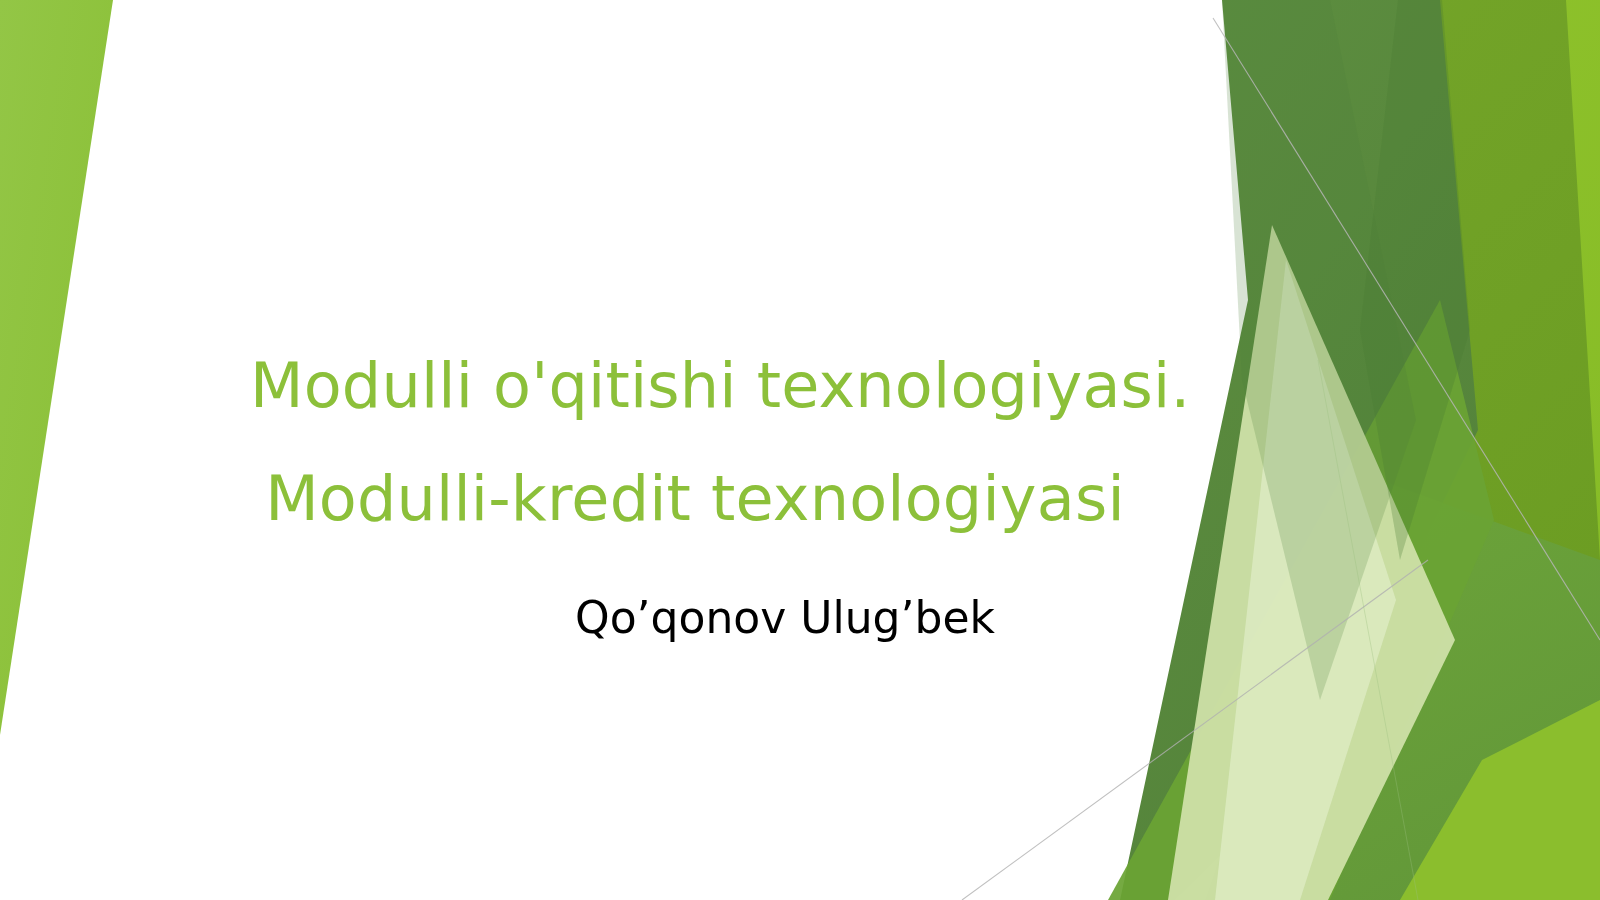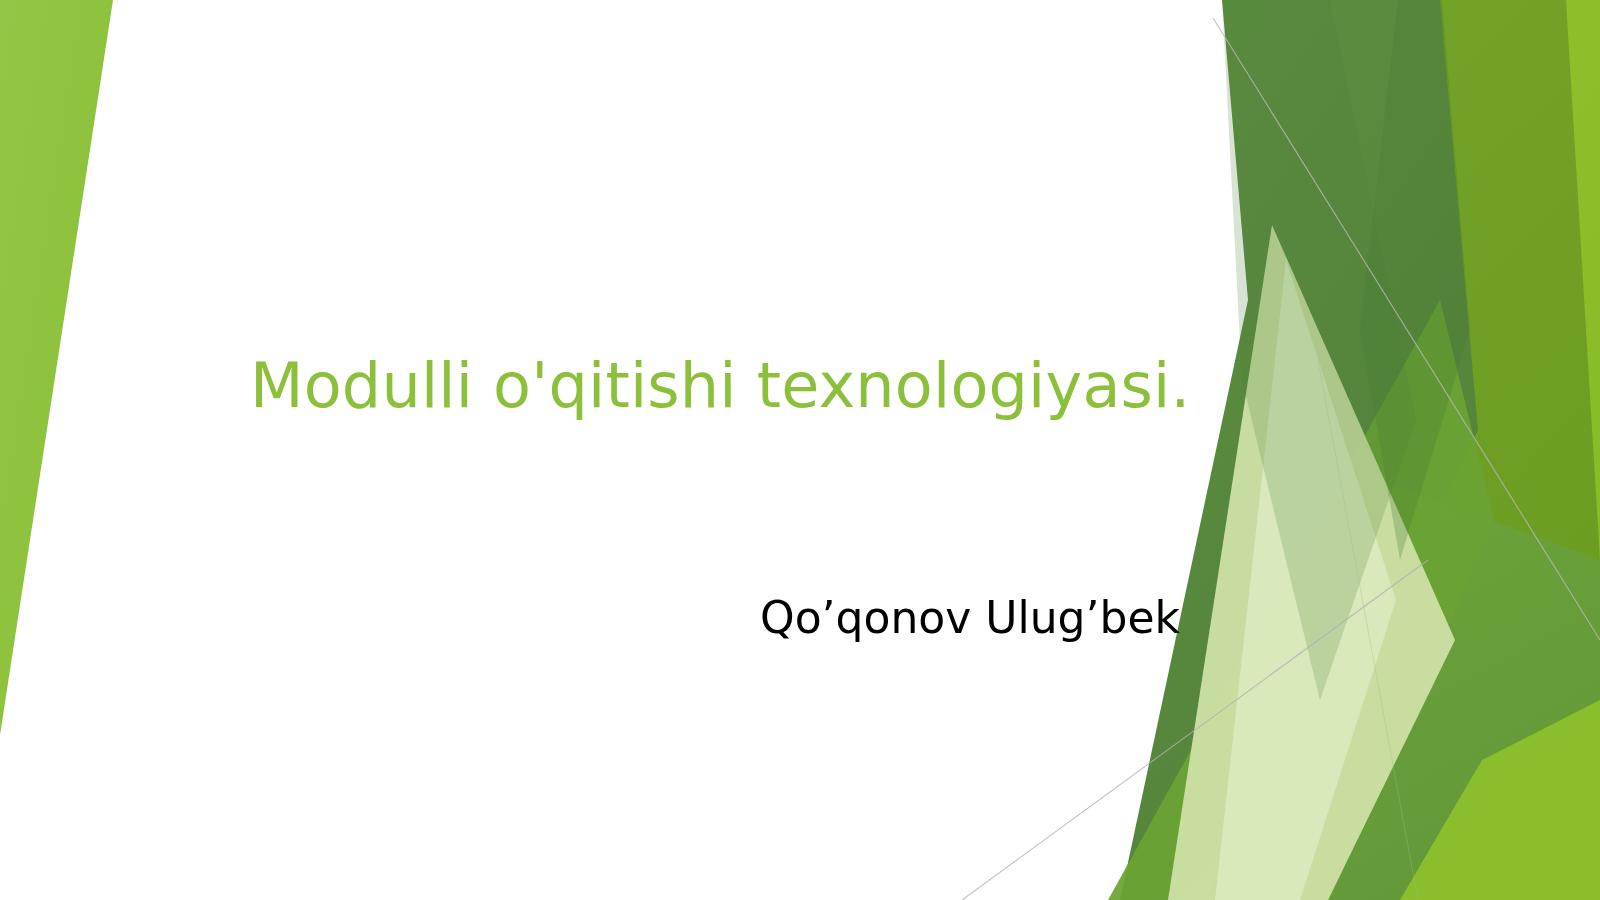--- a/index.html
+++ b/index.html
@@ -43,21 +43,21 @@
     font-size: 62px;
     line-height: 1.82;
     letter-spacing: 0.2px;
     white-space: nowrap;
   }
   .subtitle-block {
     position: absolute;
     left: 390px;
     top: 592px;
     width: 790px;
-    text-align: right;
+    text-align: center;
   }
   .subtitle-line {
     font-family: "DejaVu Sans", "Liberation Sans", sans-serif;
     font-weight: 400;
     font-size: 44px;
     line-height: 1.2;
     color: #000000;
     white-space: nowrap;
   }
 </style>
@@ -115,20 +115,21 @@
 
     <line x1="1213" y1="18" x2="1600" y2="640" stroke="#b6b6b6" stroke-width="1.1" opacity="0.85"></line>
     <line x1="1428" y1="560" x2="962" y2="900" stroke="#b0b0b0" stroke-width="1.1" opacity="0.8"></line>
     <line x1="1318" y1="360" x2="1418" y2="900" stroke="#9bbf7f" stroke-width="1" opacity="0.35"></line>
   </svg>
 
   <div id="content-layer">
 
     <div class="title-block">
       <div class="title-line" style-color="#8cc03a" style="color: rgb(140, 192, 58);">Modulli o'qitishi texnologiyasi.</div>
+      <div class="title-line" style="color: rgb(140, 192, 58);">Modulli-kredit texnologiyasi</div>
     </div>
 
     <div class="subtitle-block">
       <div class="subtitle-line" style="color: rgb(0, 0, 0);">Qo’qonov Ulug’bek</div>
     </div>
 
   </div>
 </div>
 
 </body></html>

